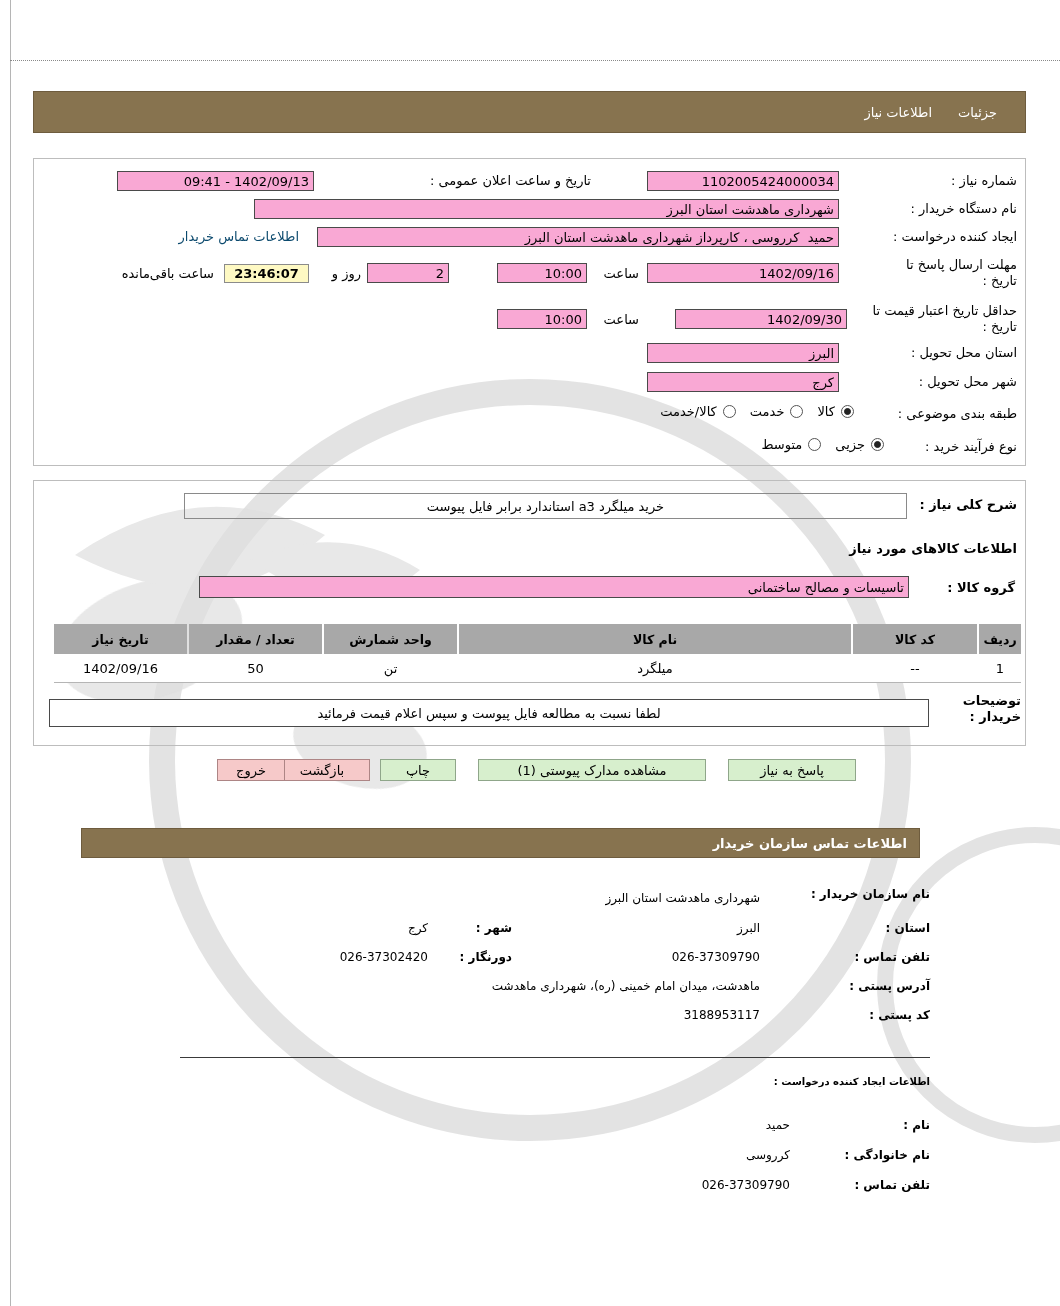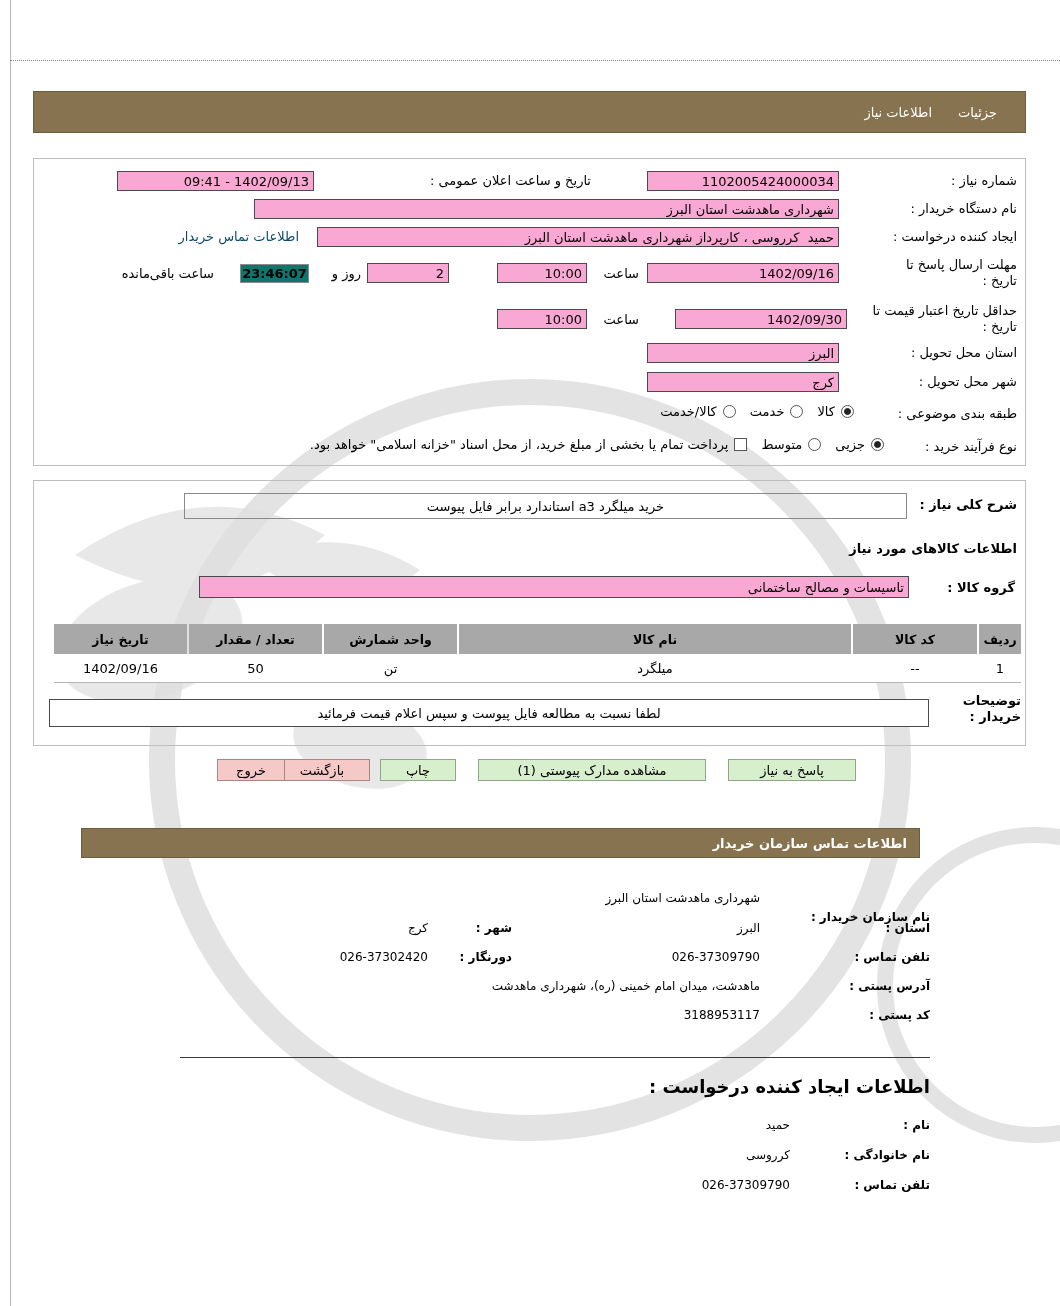--- a/index.html
+++ b/index.html
@@ -20,21 +20,21 @@
   .blbl{position:absolute;font-size:12px;font-weight:bold;white-space:nowrap;}
   .bval{position:absolute;font-size:12px;white-space:nowrap;}
   .inp{position:absolute;height:20px;border:1px solid #4a4a4a;background:#f9a8d4;font:13px "DejaVu Sans",sans-serif;padding:0 4px;box-sizing:border-box;text-align:right;color:#000;}
   .inp.num{direction:ltr;text-align:right;}
   .link{position:absolute;font-size:13px;color:#0c4a6e;cursor:pointer;white-space:nowrap;text-decoration:none;}
   .opts{position:absolute;display:flex;align-items:center;gap:14px;}
   .opt{display:flex;align-items:center;gap:6px;font-size:13px;white-space:nowrap;}
   .radio{width:13px;height:13px;border:1px solid #555;border-radius:50%;background:#fff;display:inline-block;position:relative;box-sizing:border-box;}
   .radio.on::after{content:"";position:absolute;left:2px;top:2px;width:5px;height:5px;background:#222;border-radius:50%;border:1px solid #222;}
   .check{width:13px;height:13px;border:1px solid #555;background:#fff;display:inline-block;box-sizing:border-box;}
-  .countdown{position:absolute;height:19px;width:69px;background:#0f766e;border:1px solid #8b8b8b;font:bold 13px "DejaVu Sans",sans-serif;display:flex;align-items:center;justify-content:center;direction:ltr;box-sizing:border-box;}
+  .countdown{position:absolute;height:19px;width:85px;background:#fef9c3;border:1px solid #8b8b8b;font:bold 13px "DejaVu Sans",sans-serif;display:flex;align-items:center;justify-content:center;direction:ltr;box-sizing:border-box;}
   .btitle{position:absolute;font-size:13px;font-weight:bold;white-space:nowrap;}
   .tbl{position:absolute;right:4px;top:143px;width:967px;}
   .thead{display:flex;gap:2px;}
   .th{background:#a8a8a8;color:#000;font-size:12.5px;font-weight:bold;height:30px;display:flex;align-items:center;justify-content:center;box-sizing:border-box;}
   .trow{display:flex;gap:2px;border-bottom:1px solid #b5b5b5;background:#fff;}
   .td{height:28px;font-size:13px;display:flex;align-items:center;justify-content:center;box-sizing:border-box;}
   .c0{width:42px;}.c1{width:124px;}.c2{width:392px;}.c3{width:133px;}.c4{width:133px;}.c5{width:133px;}
   .notesbox{position:absolute;right:96px;top:218px;width:880px;height:28px;border:1px solid #4a4a4a;background:#fff;display:flex;align-items:center;justify-content:center;font-size:13px;box-sizing:border-box;}
   .descbox{position:absolute;right:118px;top:12px;width:723px;height:26px;border:1px solid #8a8a8a;background:transparent;display:flex;align-items:center;justify-content:center;font-size:13px;box-sizing:border-box;}
   .btn{position:absolute;height:22px;font:13px "DejaVu Sans",sans-serif;display:flex;align-items:center;justify-content:center;box-sizing:border-box;cursor:pointer;padding:0;}
@@ -129,24 +129,20 @@
     <span class="lbl" style="right:8px;top:280px;">نوع فرآیند خرید :</span>
     <div class="opts" style="right:141px;top:278px;">
       <span class="opt">
         <span class="radio on"></span>
         <span>جزیی</span>
       </span>
       <span class="opt">
         <span class="radio"></span>
         <span>متوسط</span>
       </span>
-      <span class="opt">
-        <span class="check"></span>
-        <span>پرداخت تمام یا بخشی از مبلغ خرید، از محل اسناد "خزانه اسلامی" خواهد بود.</span>
-      </span>
     </div>
   </div>
 
   <div class="z panel box2">
     <span class="btitle" style="right:8px;top:16px;">شرح کلی نیاز :</span>
     <div class="descbox">خرید میلگرد a3 استاندارد برابر فایل پیوست</div>
 
     <span class="btitle" style="right:8px;top:60px;">اطلاعات کالاهای مورد نیاز</span>
 
     <span class="btitle" style="right:10px;top:99px;">گروه کالا :</span>
@@ -181,42 +177,42 @@
   <button class="z btn green" style="right:204px;top:759px;width:128px;">پاسخ به نیاز</button>
   <button class="z btn green" style="right:354px;top:759px;width:228px;">مشاهده مدارک پیوستی (1)</button>
   <button class="z btn green" style="right:604px;top:759px;width:76px;">چاپ</button>
   <button class="z btn pink" style="right:690px;top:759px;width:96px;">بازگشت</button>
   <button class="z btn pink" style="right:775px;top:759px;width:68px;">خروج</button>
 
   <div class="z bar bar2">
     <span>اطلاعات تماس سازمان خریدار</span>
   </div>
 
-  <span class="z blbl" style="right:130px;top:910px;margin-left:12px;">نام سازمان خریدار :</span>
+  <span class="z blbl" style="right:130px;top:887px;margin-left:12px;">نام سازمان خریدار :</span>
   <span class="z bval" style="right:300px;top:891px;">شهرداری ماهدشت استان البرز</span>
 
   <span class="z blbl" style="right:130px;top:921px;">استان :</span>
   <span class="z bval" style="right:300px;top:921px;">البرز</span>
   <span class="z blbl" style="right:548px;top:921px;">شهر :</span>
   <span class="z bval" style="right:632px;top:921px;">کرج</span>
 
   <span class="z blbl" style="right:130px;top:950px;">تلفن تماس :</span>
   <span class="z bval ltrv" style="right:300px;top:950px;">026-37309790</span>
   <span class="z blbl" style="right:548px;top:950px;">دورنگار :</span>
   <span class="z bval ltrv" style="right:632px;top:950px;">026-37302420</span>
 
   <span class="z blbl" style="right:130px;top:979px;">آدرس پستی :</span>
   <span class="z bval" style="right:300px;top:979px;">ماهدشت، میدان امام خمینی (ره)، شهرداری ماهدشت</span>
 
   <span class="z blbl" style="right:130px;top:1008px;">کد پستی :</span>
   <span class="z bval ltrv" style="right:300px;top:1008px;">3188953117</span>
 
   <div class="sep"></div>
 
-  <span class="z blbl" style="right:130px;top:1076px;font-size:18px;">اطلاعات ایجاد کننده درخواست :</span>
+  <span class="z blbl" style="right:130px;top:1076px;font-size:10px;">اطلاعات ایجاد کننده درخواست :</span>
 
   <span class="z blbl" style="right:130px;top:1118px;">نام :</span>
   <span class="z bval" style="right:270px;top:1118px;">حمید</span>
 
   <span class="z blbl" style="right:130px;top:1148px;">نام خانوادگی :</span>
   <span class="z bval" style="right:270px;top:1148px;">کرروسی</span>
 
   <span class="z blbl" style="right:130px;top:1178px;">تلفن تماس :</span>
   <span class="z bval ltrv" style="right:270px;top:1178px;">026-37309790</span>
 

